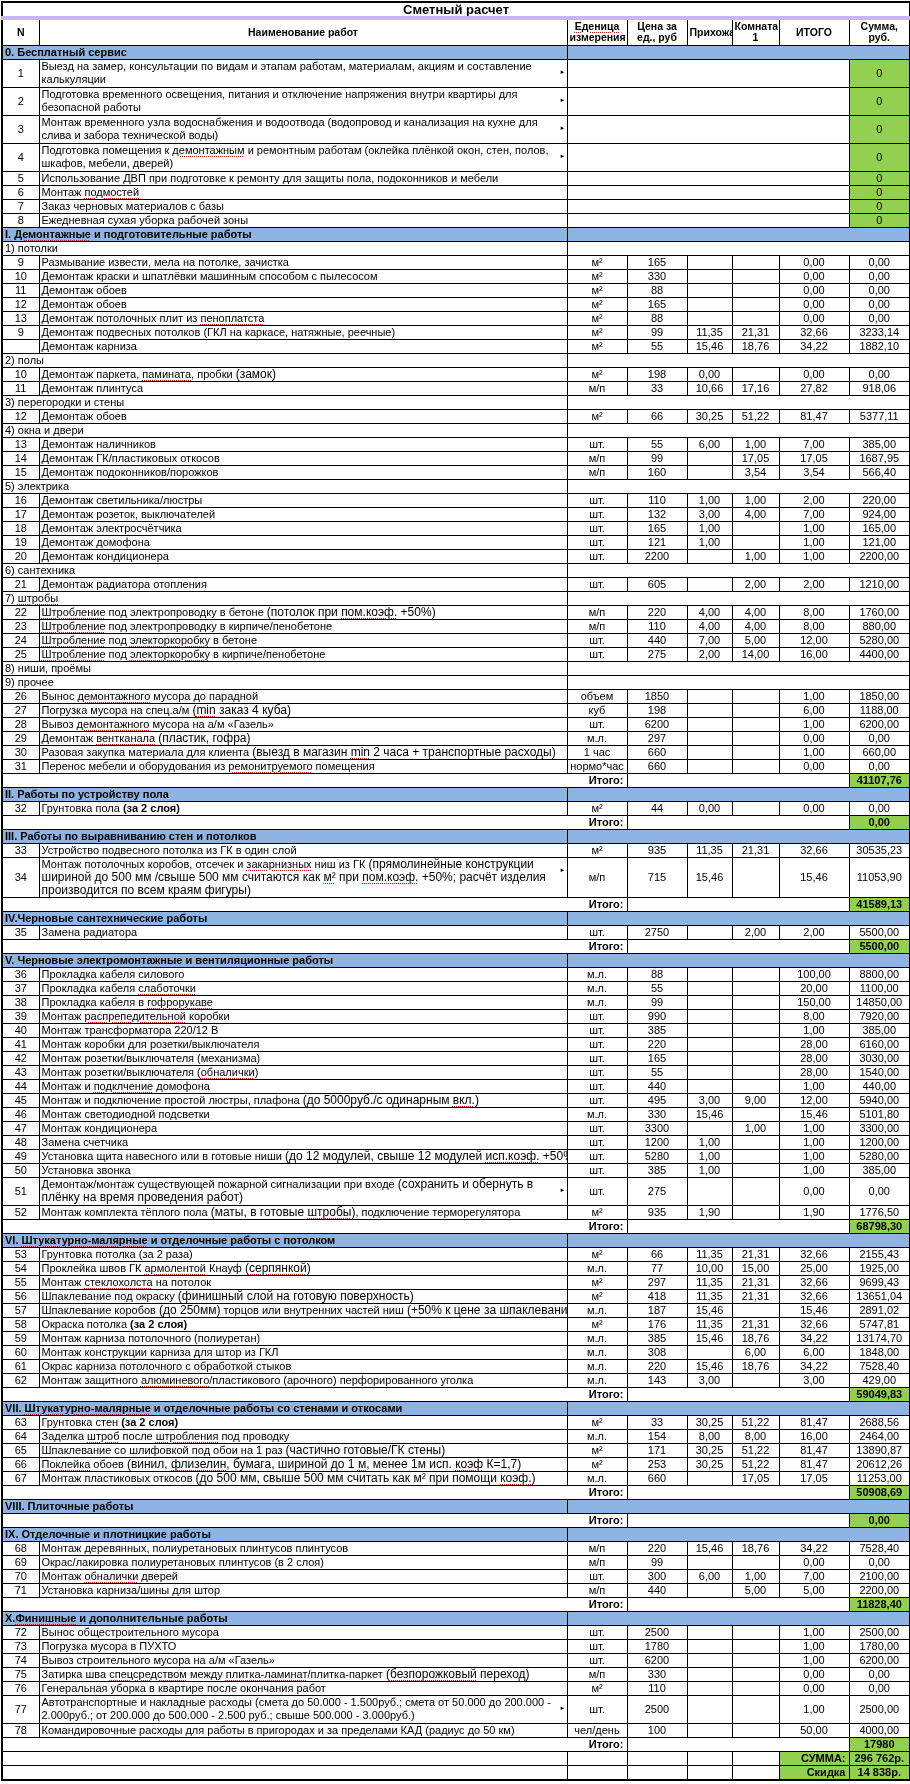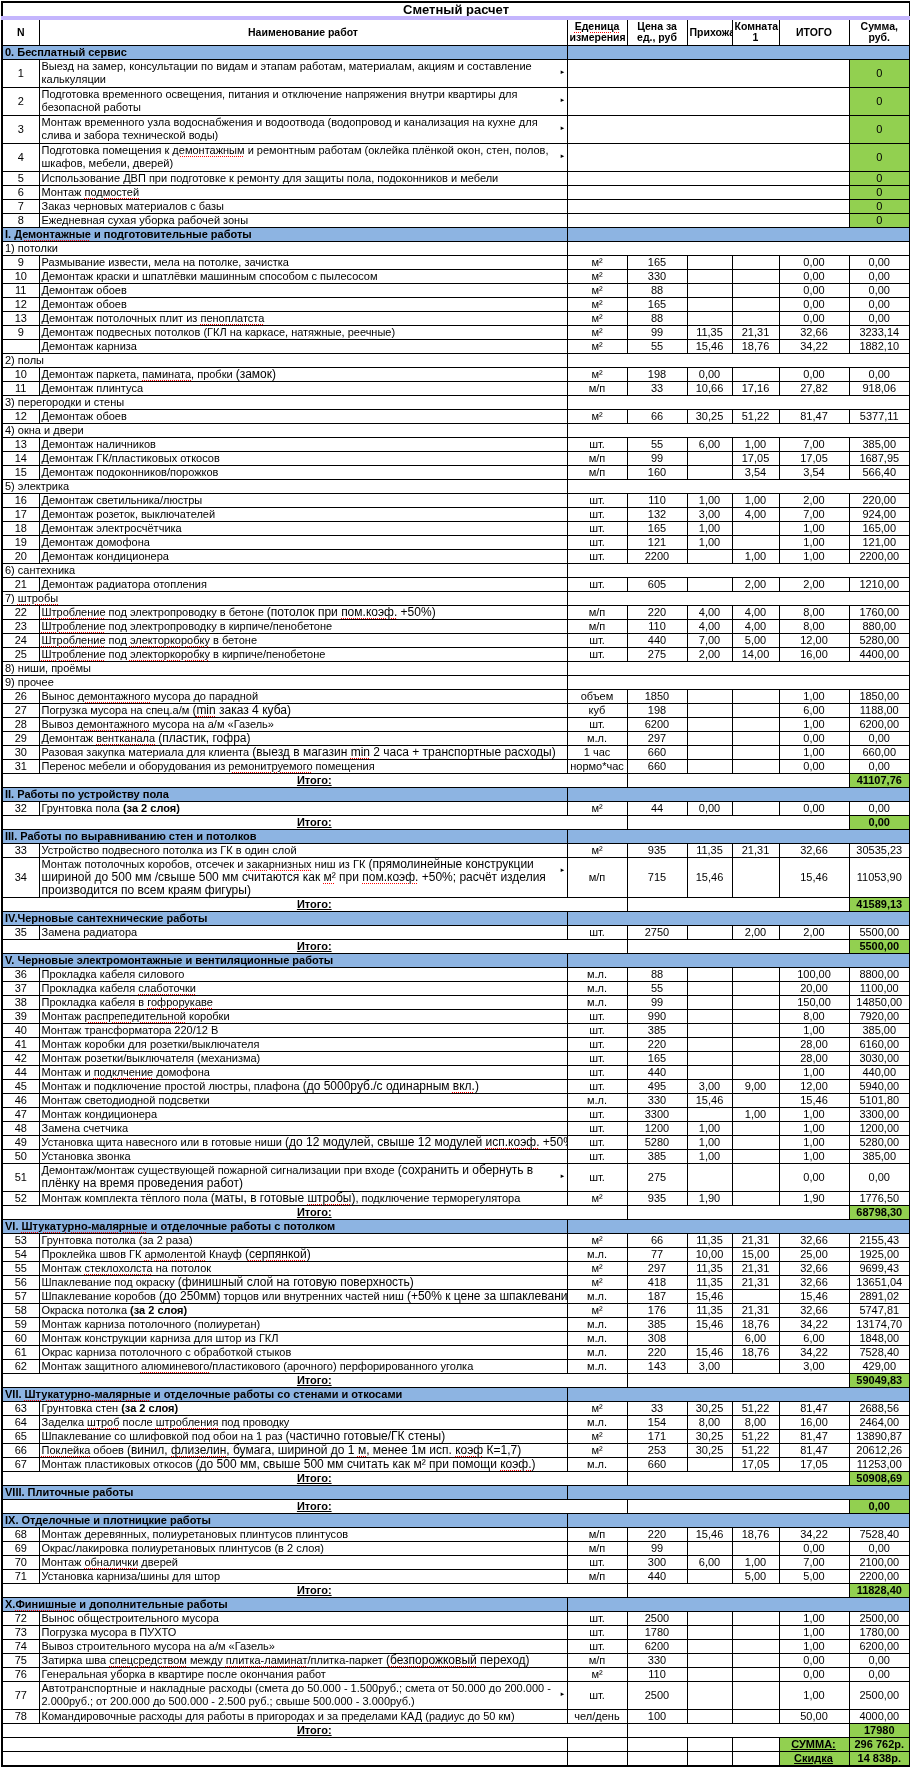--- a/index.html
+++ b/index.html
@@ -10,21 +10,21 @@
   tr.title-row{height:16px;}
   tr.title-row td{border-bottom:4px solid #c4b5fd;font-weight:bold;font-size:13px;text-align:center;}
   tr.head-row{height:27px;}
   tr.head-row td{font-weight:bold;font-size:10.5px;line-height:11px;text-align:center;white-space:normal;}
   tr.sec td{background:#8DB4E2;font-weight:bold;}
   tr.sub td{font-weight:normal;margin-left:28px;}
   tr.two{height:28px;}
   tr.two td.nm{white-space:normal;}
   td.nm{text-align:left;position:relative;white-space:nowrap;padding-right:4px;}
   td.val{text-align:center;white-space:nowrap;}
-  td.lbl{text-align:center;font-weight:bold;padding-right:3px;white-space:nowrap;text-decoration:underline;}
+  td.lbl{text-align:right;font-weight:bold;padding-right:3px;white-space:nowrap;}
   td.b{font-weight:bold;text-align:center;}
   .green{background:#92D050;}
   .sm{font-size:12px;}
   .ms{text-decoration:underline;text-decoration-style:dotted;text-decoration-color:#ff0000;text-decoration-thickness:1px;text-underline-offset:2px;}
   .cmark{position:absolute;right:1px;top:8px;font-size:6px;line-height:6px;}
   tr.item .cmark{top:9px;}
 </style>
 </head>
 <body>
 
@@ -577,20 +577,30 @@
         <td class="val">42</td>
         <td class="nm">Монтаж розетки/выключателя (механизма)</td>
         <td class="val">шт.</td>
         <td class="val">165</td>
         <td class="val"></td>
         <td class="val"></td>
         <td class="val">28,00</td>
         <td class="val">3030,00</td>
       </tr>
       <tr class="item">
+        <td class="val">43</td>
+        <td class="nm">Монтаж розетки/выключателя (<span class="ms">обналички</span>)</td>
+        <td class="val">шт.</td>
+        <td class="val">55</td>
+        <td class="val"></td>
+        <td class="val"></td>
+        <td class="val">28,00</td>
+        <td class="val">1540,00</td>
+      </tr>
+      <tr class="item">
         <td class="val">44</td>
         <td class="nm">Монтаж и <span class="ms">подклчение</span> домофона</td>
         <td class="val">шт.</td>
         <td class="val">440</td>
         <td class="val"></td>
         <td class="val"></td>
         <td class="val">1,00</td>
         <td class="val">440,00</td>
       </tr>
       <tr class="item">

